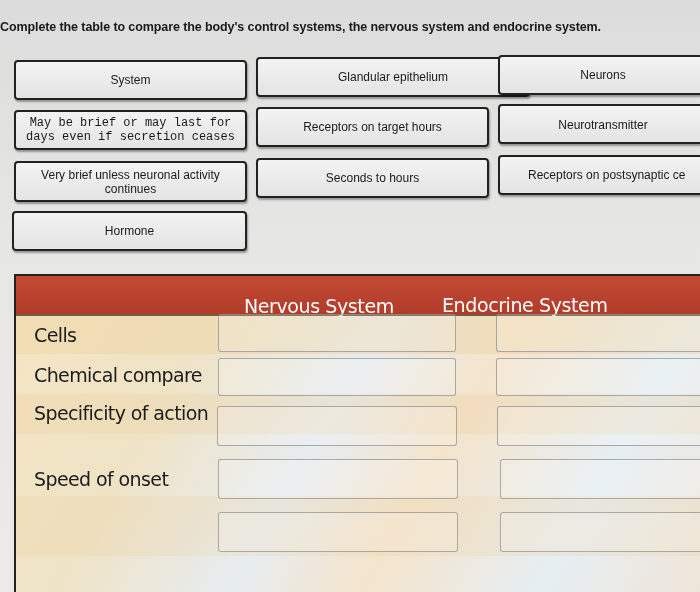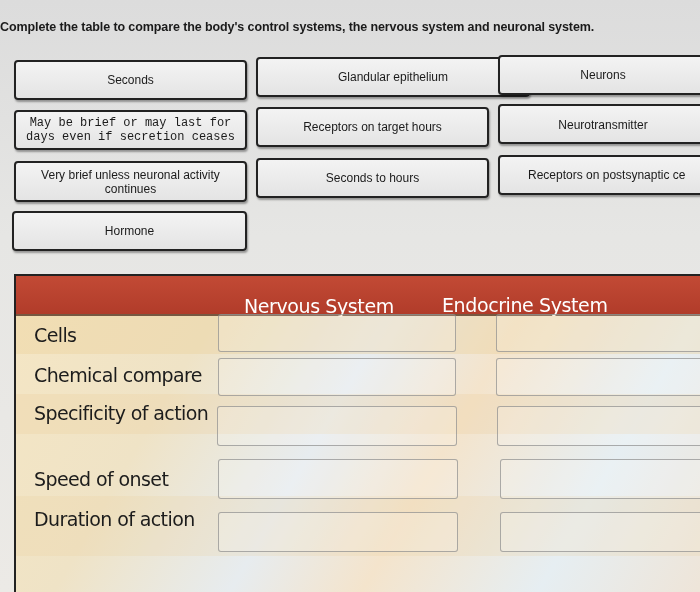--- a/index.html
+++ b/index.html
@@ -45,23 +45,23 @@
   .dropzone {
     position: absolute; box-sizing: border-box;
     border: 1px solid rgba(140,140,140,0.7);
     border-radius: 3px;
     background: rgba(255,255,255,0.18);
   }
 </style>
 </head>
 <body>
 
-<div class="instructions">Complete the table to compare the body's control systems, the nervous system and neuronal system.</div>
+<div class="instructions">Complete the table to compare the body's control systems, the nervous system and endocrine system.</div>
 
-<div class="chip" style="left:14px;top:60px;width:233px;height:40px;">Seconds</div>
+<div class="chip" style="left:14px;top:60px;width:233px;height:40px;">System</div>
 <div class="chip" style="left:256px;top:57px;width:274px;height:40px;">Glandular epithelium</div>
 <div class="chip" style="left:498px;top:55px;width:210px;height:40px;align-items:flex-start;padding-top:11px;">Neurons</div>
 
 <div class="chip" style="left:14px;top:110px;width:233px;height:40px;font-family:Liberation Mono, monospace;">May be brief or may last for days even if secretion ceases</div>
 <div class="chip" style="left:256px;top:107px;width:233px;height:40px;">Receptors on target hours</div>
 <div class="chip" style="left:498px;top:104px;width:210px;height:40px;align-items:flex-start;padding-top:12px;">Neurotransmitter</div>
 
 <div class="chip" style="left:14px;top:161px;width:233px;height:41px;">Very brief unless neuronal activity continues</div>
 <div class="chip" style="left:256px;top:158px;width:233px;height:40px;">Seconds to hours</div>
 <div class="chip" style="left:498px;top:155px;width:220px;height:40px;justify-content:flex-start;padding-left:28px;white-space:nowrap;overflow:hidden;">Receptors on postsynaptic ce</div>
@@ -75,21 +75,20 @@
   </div>
 
   <div class="band" style="top:38px;height:40px;background:rgba(235,205,150,0.35);"></div>
   <div class="band" style="top:118px;height:40px;background:rgba(235,205,150,0.25);"></div>
   <div class="band" style="top:220px;height:60px;background:rgba(235,205,150,0.2);"></div>
 
   <span class="row-label" style="top:48px;">Cells</span>
   <span class="row-label" style="top:88px;">Chemical compare</span>
   <span class="row-label" style="top:126px;">Specificity of action</span>
   <span class="row-label" style="top:192px;">Speed of onset</span>
-  <span class="row-label" style="top:232px;">Duration of action</span>
 
   <div class="dropzone" style="left:202px;top:38px;width:238px;height:38px;"></div>
   <div class="dropzone" style="left:202px;top:82px;width:238px;height:38px;"></div>
   <div class="dropzone" style="left:201px;top:130px;width:240px;height:40px;"></div>
   <div class="dropzone" style="left:202px;top:183px;width:240px;height:40px;"></div>
   <div class="dropzone" style="left:202px;top:236px;width:240px;height:40px;"></div>
 
   <div class="dropzone" style="left:480px;top:38px;width:240px;height:38px;"></div>
   <div class="dropzone" style="left:480px;top:82px;width:240px;height:38px;"></div>
   <div class="dropzone" style="left:481px;top:130px;width:240px;height:40px;"></div>

